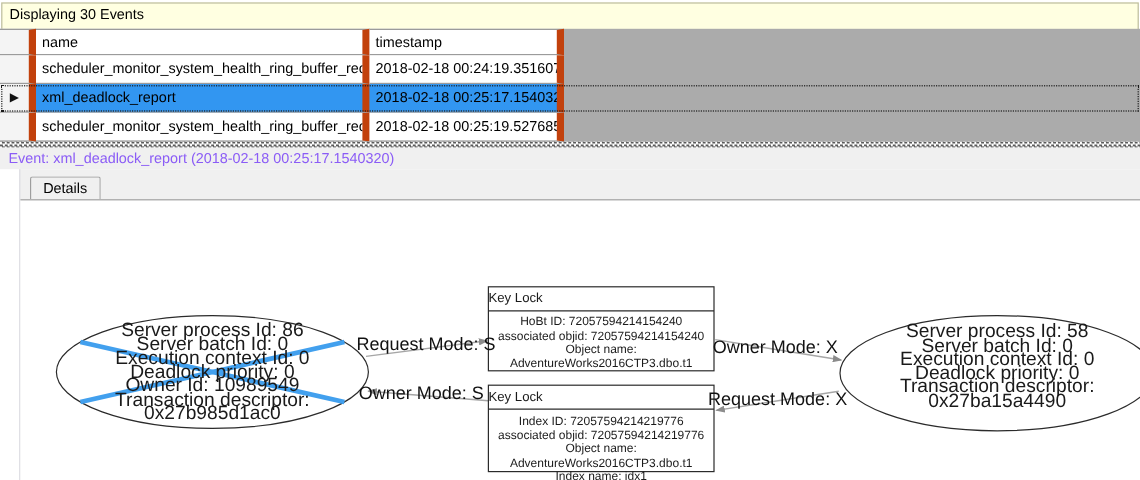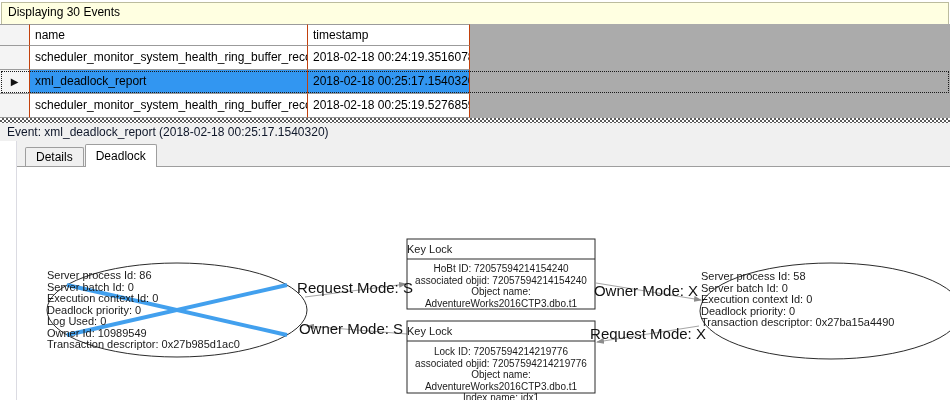--- a/index.html
+++ b/index.html
@@ -9,55 +9,55 @@
   
   .infobar { position: absolute; left: 1px; top: 2px; width: 948px; height: 31px;
     background: #FFFFE1; border: 1px solid #BCBC9E; font-size: 12px; color: #000;
     line-height: 19px; padding-left: 6px; }
 
   
   .grid { position: absolute; left: 0; top: 24px; width: 950px; height: 94px;
     background: #ABABAB; font-size: 12px; color: #000; }
   .grid-row { display: flex; height: 24px; }
   .grid-row.hdr { height: 22px; }
-  .cell { border-right: 1px solid #c2410c; border-bottom: 1px solid #9B9B9B;
+  .cell { border-right: 6px solid #c2410c; border-bottom: 1px solid #9B9B9B;
     white-space: nowrap; overflow: hidden; }
   .c-rowhdr { width: 30px; background: #F4F4F4; text-align: center; }
   .c-name  { width: 278px; background: #fff; padding-left: 5px; line-height: 23px; }
   .c-ts    { width: 162px; background: #fff; padding-left: 5px; line-height: 23px; }
   .hdr .c-name, .hdr .c-ts { line-height: 21px; background: #fff; }
   .hdr .cell { border-top: 1px solid #9B9B9B; }
   .grid-row.sel { outline: 1px dotted #1a1a1a; outline-offset: -2px; }
   .grid-row.sel .c-name, .grid-row.sel .c-ts { background: #3296F1; color: #000000; }
   .row-marker { font-size: 10px; line-height: 24px; color: #111; }
 
   
   .splitter { position: absolute; left: 0; top: 118px; width: 950px; height: 5px;
     background: conic-gradient(#5a5a5a 25%, #fff 0 50%, #5a5a5a 0 75%, #fff 0) 0 0/4px 4px; }
 
   
   .event-line { position: absolute; left: 0; top: 123px; width: 950px; height: 18px;
-    background: #F0F0F0; font-size: 12px; line-height: 18px; padding-left: 7px; color: #0f172a; }
+    background: #F0F0F0; font-size: 12px; line-height: 18px; padding-left: 7px; color: #8b5cf6; }
 
   
   .lower { position: absolute; left: 16px; top: 141px; width: 950px; height: 259px;
     background: #F0F0F0; border-left: 1px solid #DBDBE2; }
   .tabstrip { position: relative; height: 25px; display: flex; align-items: flex-end;
     padding-left: 8px; }
   .tab { font-size: 12px; color: #000; background: #F0F0F0;
     border: 1px solid #9E9E9E; border-bottom: none; border-radius: 2px 2px 0 0;
     padding: 0 10px; height: 19px; line-height: 18px; margin-right: 1px; }
   .tab.active { background: #fff; height: 23px; line-height: 22px; position: relative;
     z-index: 3; margin-bottom: -1px; }
   .panel { position: absolute; left: 0; top: 25px; width: 950px; height: 234px;
     background: #fff; border-top: 1px solid #9E9E9E; }
 
   
   .gfx { position: absolute; left: 0; top: 0; width: 950px; height: 234px; }
-  .proc-text { position: absolute; font-size: 11px;
+  .proc-text { position: absolute; text-align: center; font-size: 16px;
     line-height: 11.5px; color: #1a1a1a; }
   .proc-left  { left: 30px;  top: 103px; width: 260px; }
   .proc-right { left: 684px; top: 104px; width: 260px; }
   .box-title { position: absolute; left: 390px; width: 188px; height: 20px;
     line-height: 20px; font-size: 11px; color: #1a1a1a; }
   .box-lines { position: absolute; left: 390px; width: 188px; text-align: center;
     font-size: 10px; line-height: 11.6px; color: #1a1a1a; }
   .t-box1-title { top: 72px; }  .t-box1-lines { top: 96px; }
   .t-box2-title { top: 154px; } .t-box2-lines { top: 179px; }
   .edge-label { position: absolute; transform: translate(-50%,-50%); font-size: 15px;
@@ -97,21 +97,20 @@
 
 <div class="splitter"></div>
 
 <div class="event-line">
   <span>Event: xml_deadlock_report (2018-02-18 00:25:17.1540320)</span>
 </div>
 
 <div class="lower">
   <div class="tabstrip">
     <div class="tab">Details</div>
-    <div class="tab active">Deadlock</div>
   </div>
 
   <div class="panel">
     <svg class="gfx" width="950" height="234" viewBox="0 0 950 234">
       <defs>
         <marker id="arr" markerWidth="8" markerHeight="6" refX="7" refY="3" orient="auto" markerUnits="userSpaceOnUse">
           <path d="M0,0 L8,3 L0,6 Z" fill="#8C8C8C"></path>
         </marker>
       </defs>
 
@@ -136,21 +135,20 @@
       </g>
       <line x1="390" y1="92" x2="578" y2="92" stroke="#2b2b2b" stroke-width="1"></line>
       <line x1="390" y1="174" x2="578" y2="174" stroke="#2b2b2b" stroke-width="1"></line>
     </svg>
 
     <div class="proc-text proc-left">
       <div>Server process Id: 86</div>
       <div>Server batch Id: 0</div>
       <div>Execution context Id: 0</div>
       <div>Deadlock priority: 0</div>
-      <div>Log Used: 0</div>
       <div>Owner Id: 10989549</div>
       <div>Transaction descriptor: 0x27b985d1ac0</div>
     </div>
 
     <div class="proc-text proc-right">
       <div>Server process Id: 58</div>
       <div>Server batch Id: 0</div>
       <div>Execution context Id: 0</div>
       <div>Deadlock priority: 0</div>
       <div>Transaction descriptor: 0x27ba15a4490</div>
@@ -158,21 +156,21 @@
 
     <div class="box-title t-box1-title">Key Lock</div>
     <div class="box-lines t-box1-lines">
       <div>HoBt ID: 72057594214154240</div>
       <div>associated objid: 72057594214154240</div>
       <div>Object name: AdventureWorks2016CTP3.dbo.t1</div>
     </div>
 
     <div class="box-title t-box2-title">Key Lock</div>
     <div class="box-lines t-box2-lines">
-      <div>Lock ID: 72057594214219776</div>
+      <div>Index ID: 72057594214219776</div>
       <div>associated objid: 72057594214219776</div>
       <div>Object name: AdventureWorks2016CTP3.dbo.t1</div>
       <div>Index name: idx1</div>
     </div>
 
     <div class="edge-label" style="left:338px; top:120px;">Request Mode: S</div>
     <div class="edge-label" style="left:334px; top:161px;">Owner Mode: S</div>
     <div class="edge-label" style="left:629px; top:123px;">Owner Mode: X</div>
     <div class="edge-label" style="left:631px; top:166px;">Request Mode: X</div>
   </div>

